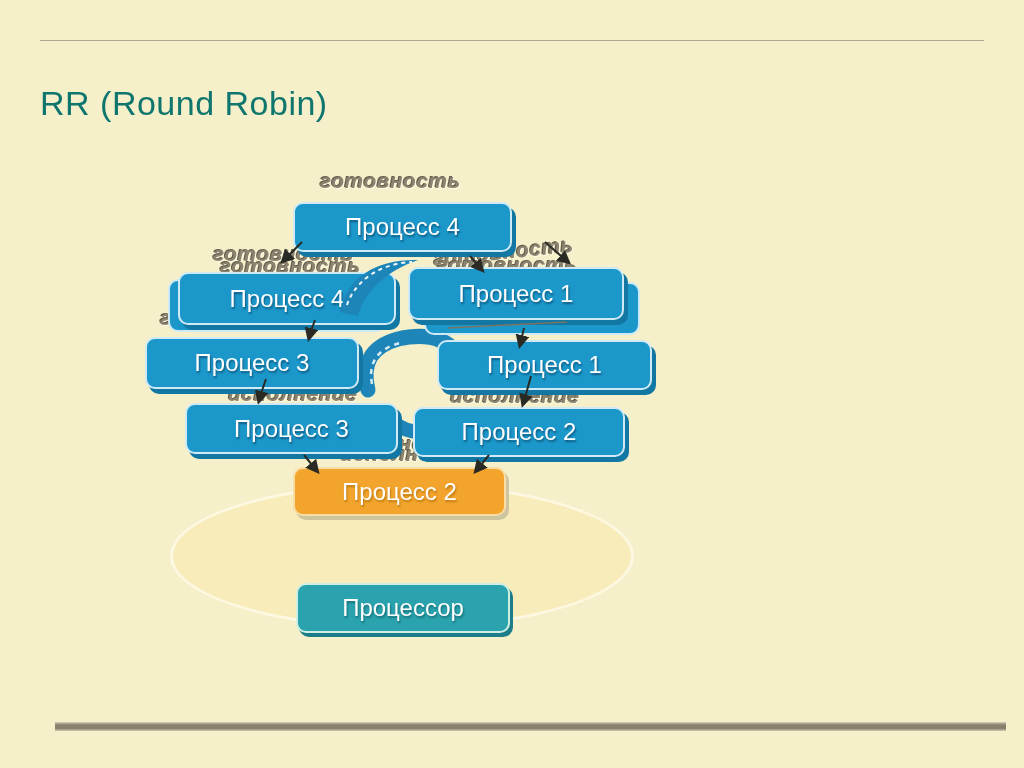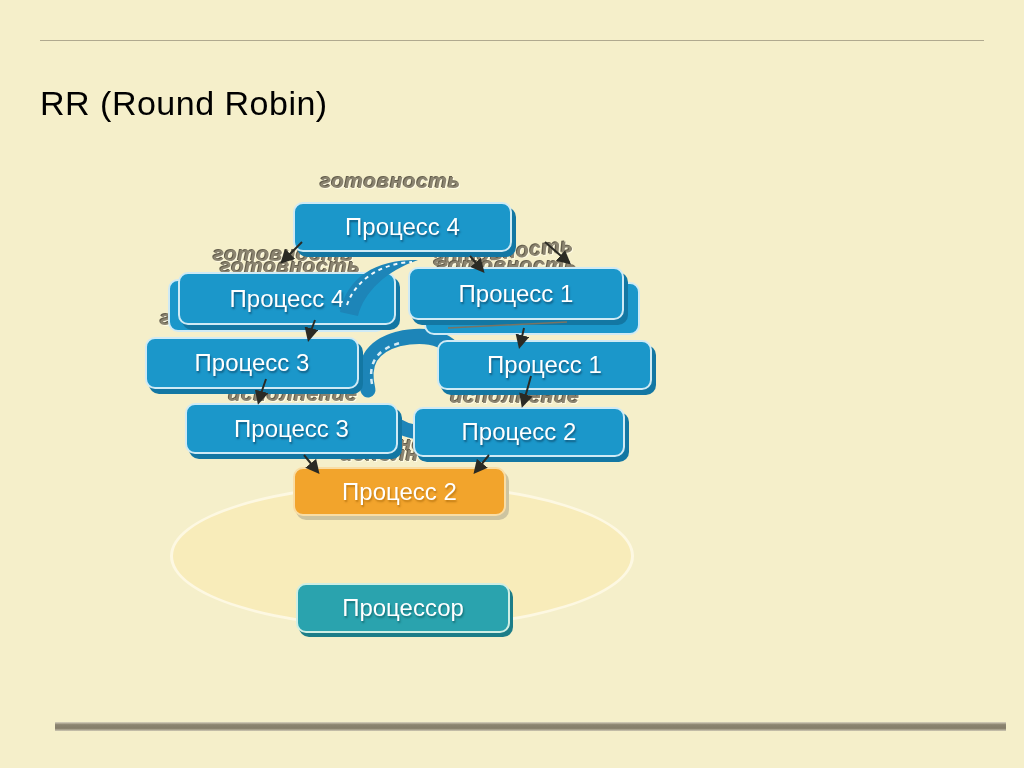--- a/index.html
+++ b/index.html
@@ -12,21 +12,21 @@
     position:absolute; left:40px; top:40px; width:944px; height:1px;
     background:#b0a98f; z-index:1;
   }
   .ftr-bar{
     position:absolute; left:55px; top:722px; width:951px; height:9px;
     background:linear-gradient(#d9d3be 0%, #8b8470 30%, #857e6a 70%, #cfc9b4 100%);
     z-index:1;
   }
   .title{
     position:absolute; left:40px; top:84px;
-    font-size:34px; color:#000000; letter-spacing:0.5px; z-index:2;
+    font-size:34px; color:#0f766e; letter-spacing:0.5px; z-index:2;
   }
   
   .state-label{
     position:absolute; z-index:2;
     font-size:21px; font-style:italic; font-weight:bold; letter-spacing:0.5px;
     color:#8b8470;
     text-shadow:-1px -1px 0 #645e4d, 1px 1px 0 #fffbe4;
     white-space:nowrap;
   }
   .rot{ transform:rotate(-6deg); }

